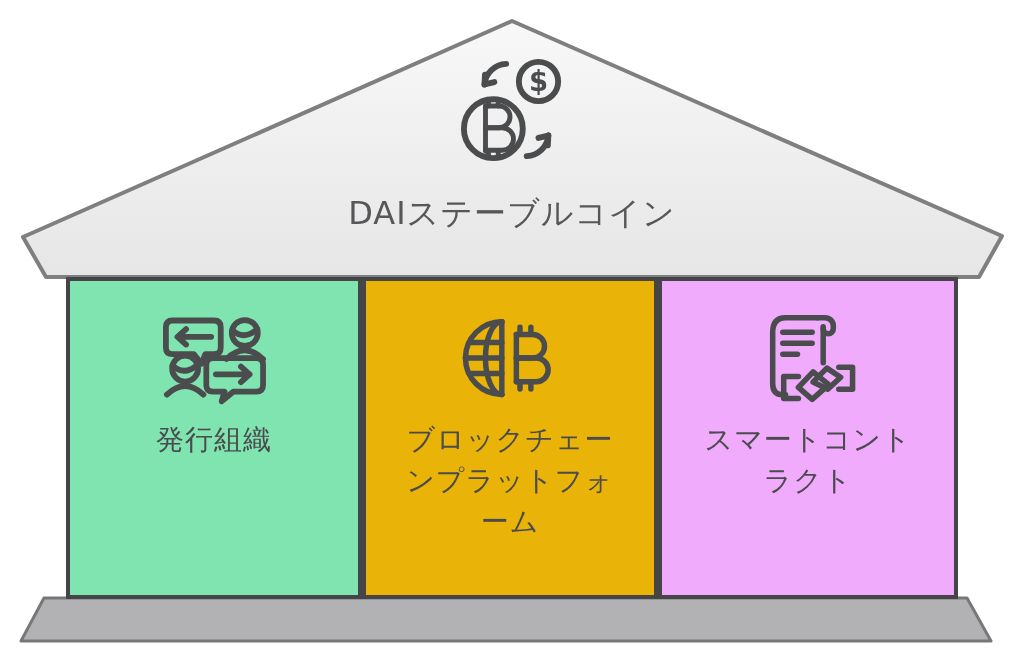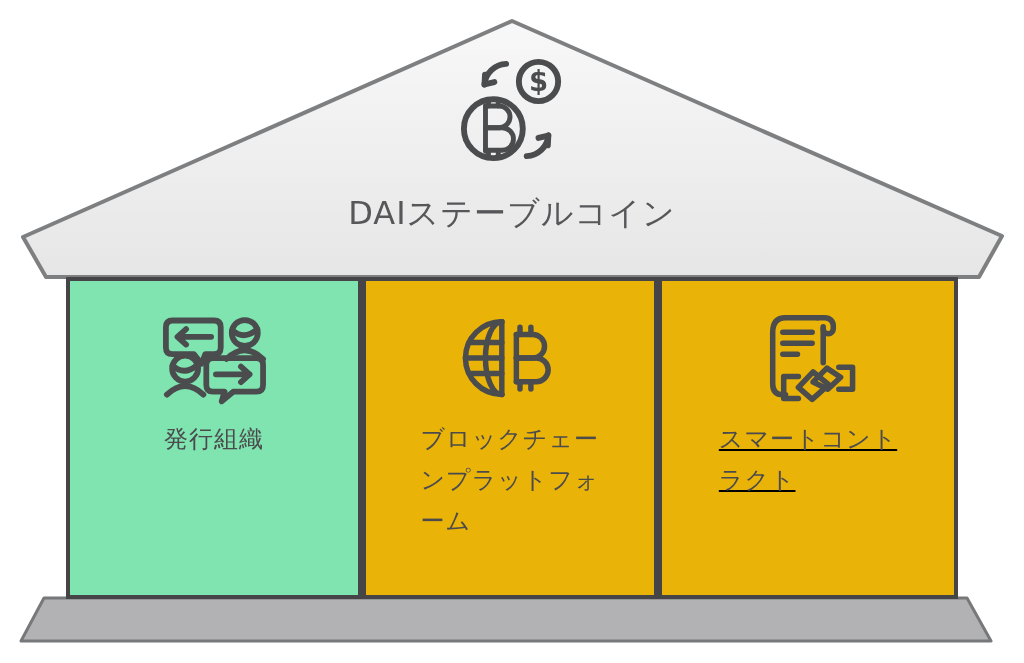--- a/index.html
+++ b/index.html
@@ -20,22 +20,22 @@
     border:4px solid #454547;
     display:flex;flex-direction:column;align-items:center;
   }
   .pillar-1{left:66px;width:296px;}
   .pillar-2{left:362px;width:296px;}
   .pillar-3{left:658px;width:300px;}
   .pillar-icon{
     margin-top:26px;height:102px;display:flex;align-items:center;justify-content:center;
   }
   .pillar-label{
-    margin-top:10px;font-size:24px;line-height:41px;color:#4b4b4e;
-    white-space:pre-line;letter-spacing:1px;
+    margin-top:10px;font-size:28px;line-height:41px;color:#4b4b4e;
+    white-space:pre-line;text-align:center;letter-spacing:1px;
   }
   .ico{stroke:#4a4c4e;fill:none;stroke-linecap:round;stroke-linejoin:round;}
 </style>
 </head>
 <body>
 
 <div class="canvas">
 
   <svg class="structure-svg" width="1024" height="663" viewBox="0 0 1024 663">
     <defs>
@@ -105,21 +105,21 @@
           <path d="M62 47 H84 A13 13 0 0 1 84 73 H62"></path>
           <path d="M66 73 V81 M78 73 V81"></path>
         </g>
       </svg>
     </div>
     <div class="pillar-label">ブロックチェー
 ンプラットフォ
 ーム</div>
   </div>
 
-  <div class="pillar pillar-3" style="background: #eab308; text-decoration: underline;">
+  <div class="pillar pillar-3" style="background: #f0abfc;">
     <div class="pillar-icon">
       <svg width="101" height="97" viewBox="0 0 110 105">
         <g class="ico" stroke-width="6">
           <path d="M65 8 H30 Q16 8 16 24 V80 Q16 92 27 92 h3"></path>
           <path d="M65 8 h8 a9 9 0 0 1 9 9 v3 a5.5 5.5 0 0 1 -11 0 v-2"></path>
           <path d="M71 20 V57"></path>
           <path d="M27 24 h32 M27 36 h32 M27 48 h16"></path>
           <path d="M44 72 h-16 v24 h16"></path>
           <path d="M88 62 h15 v24 h-15"></path>
           <path d="M44 84 L60 67 L77 81 L59 97 Z"></path>

